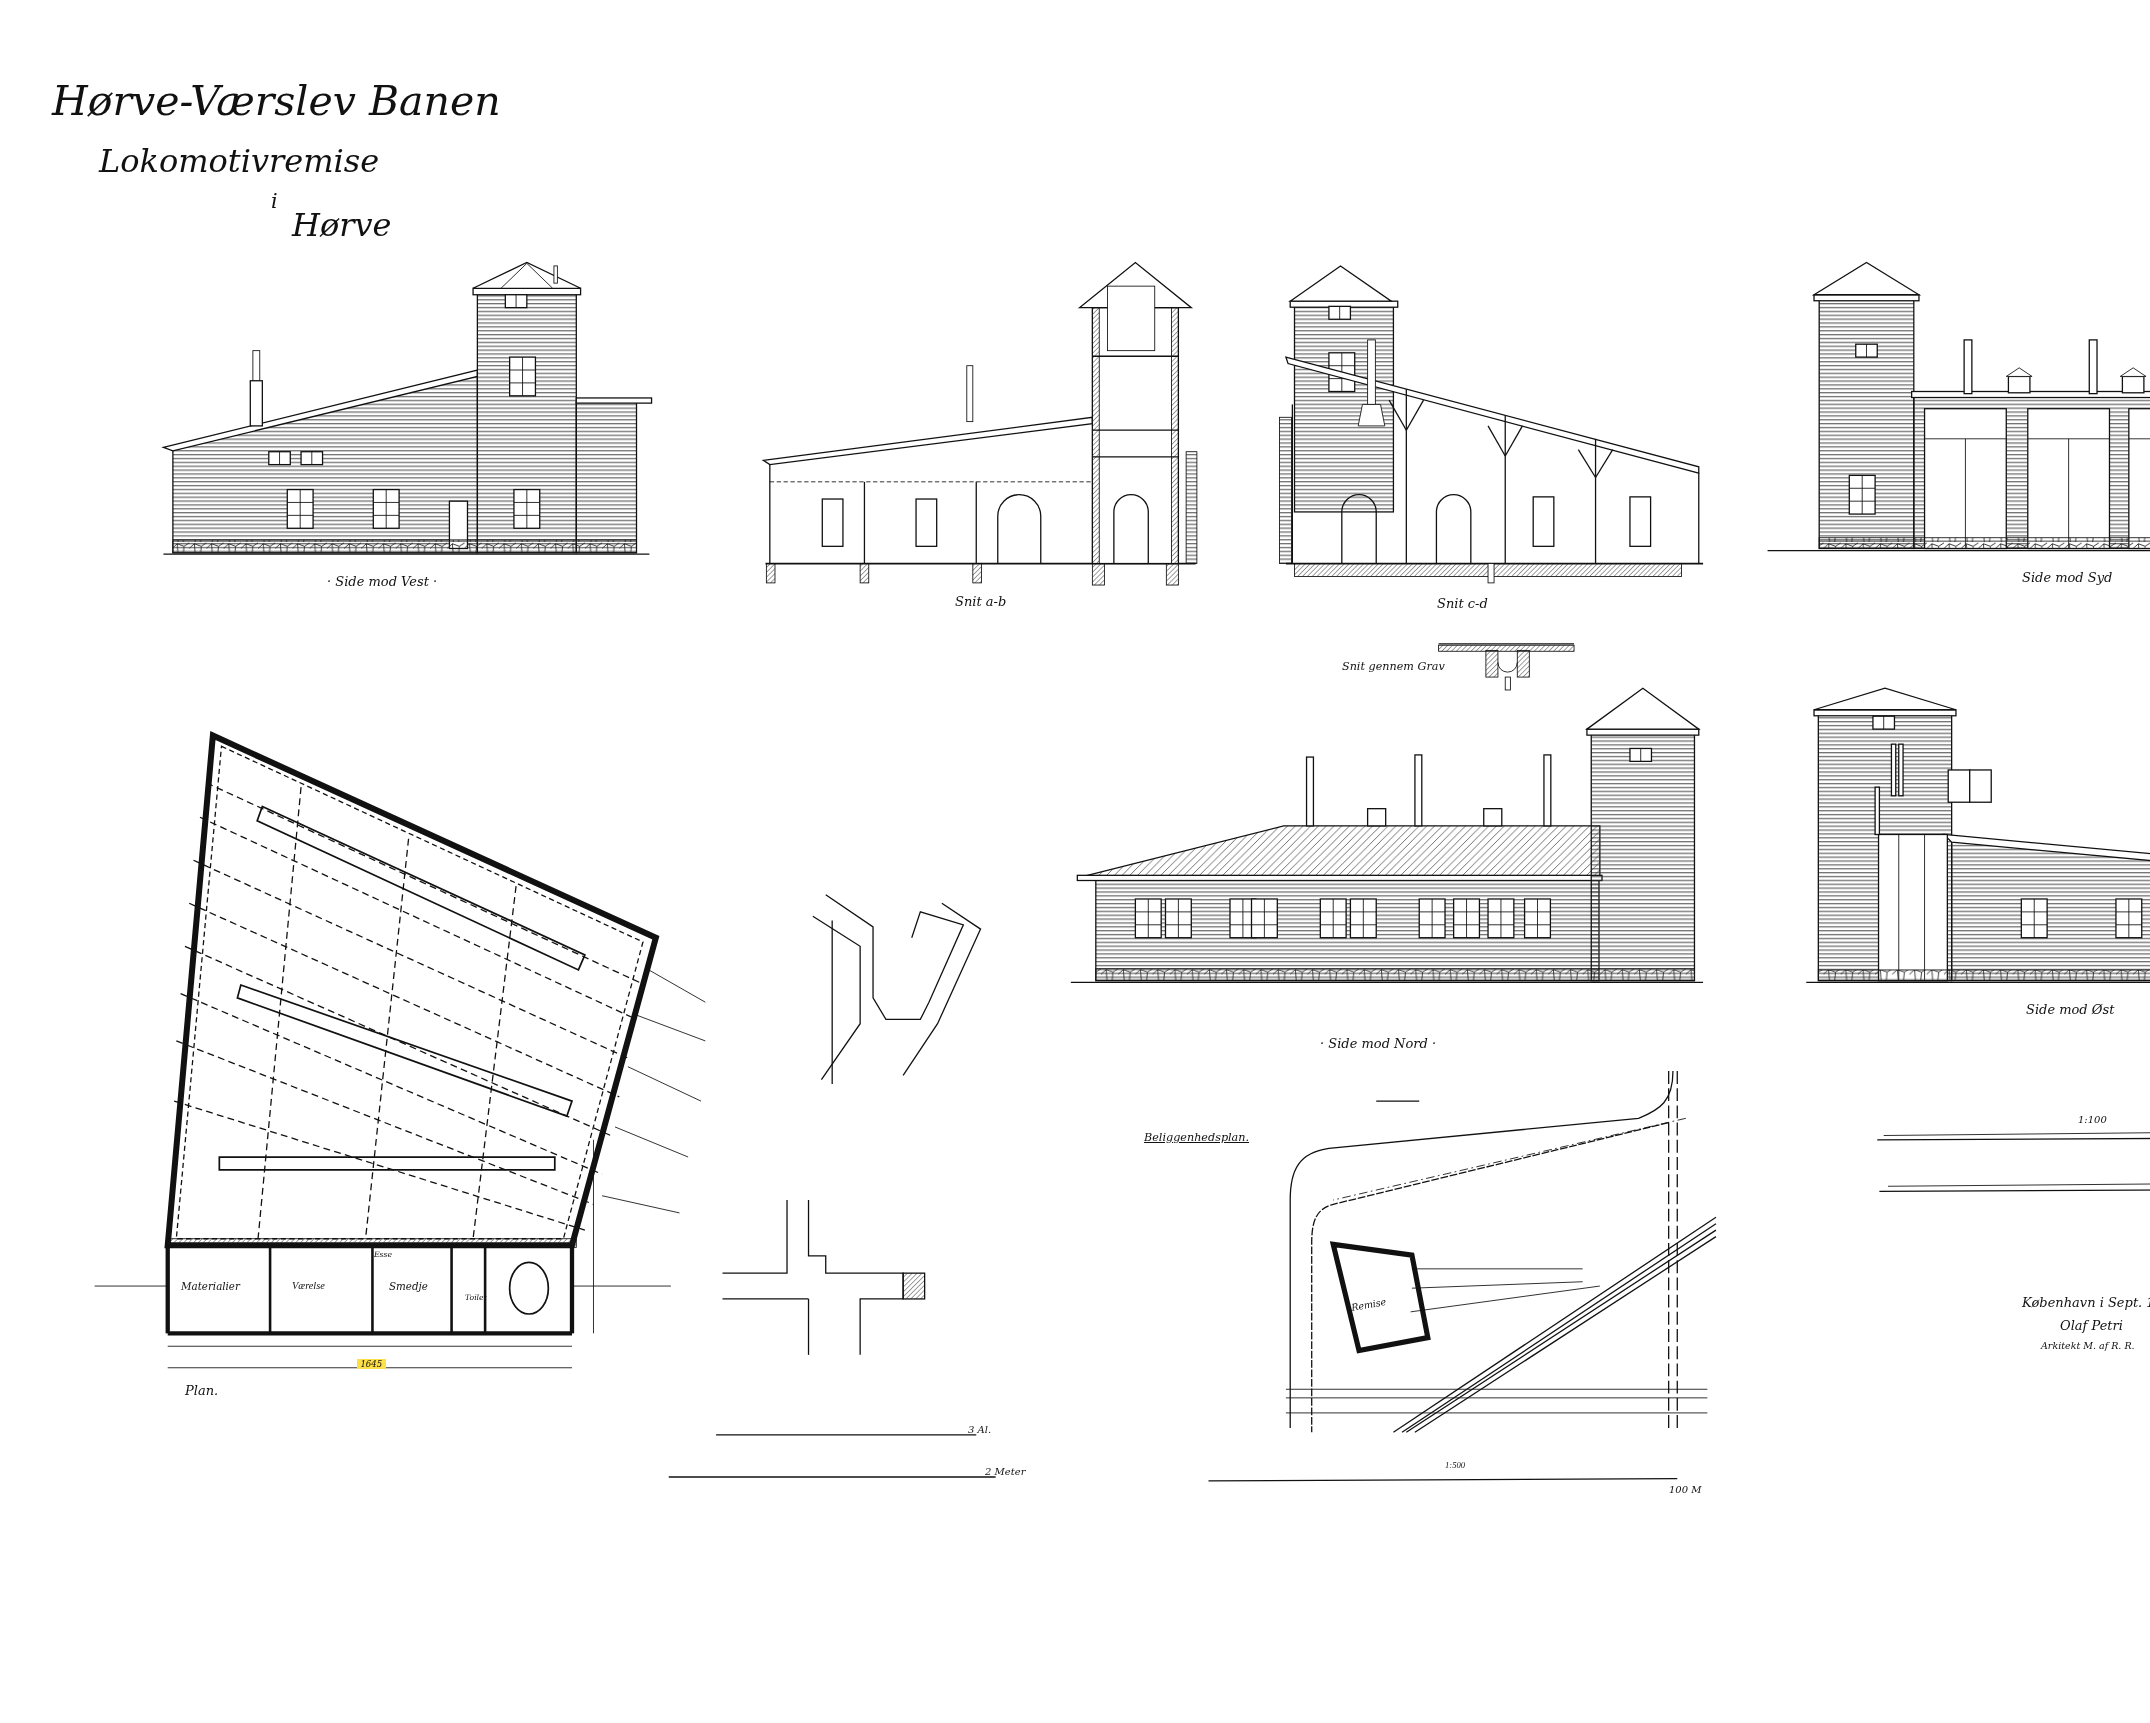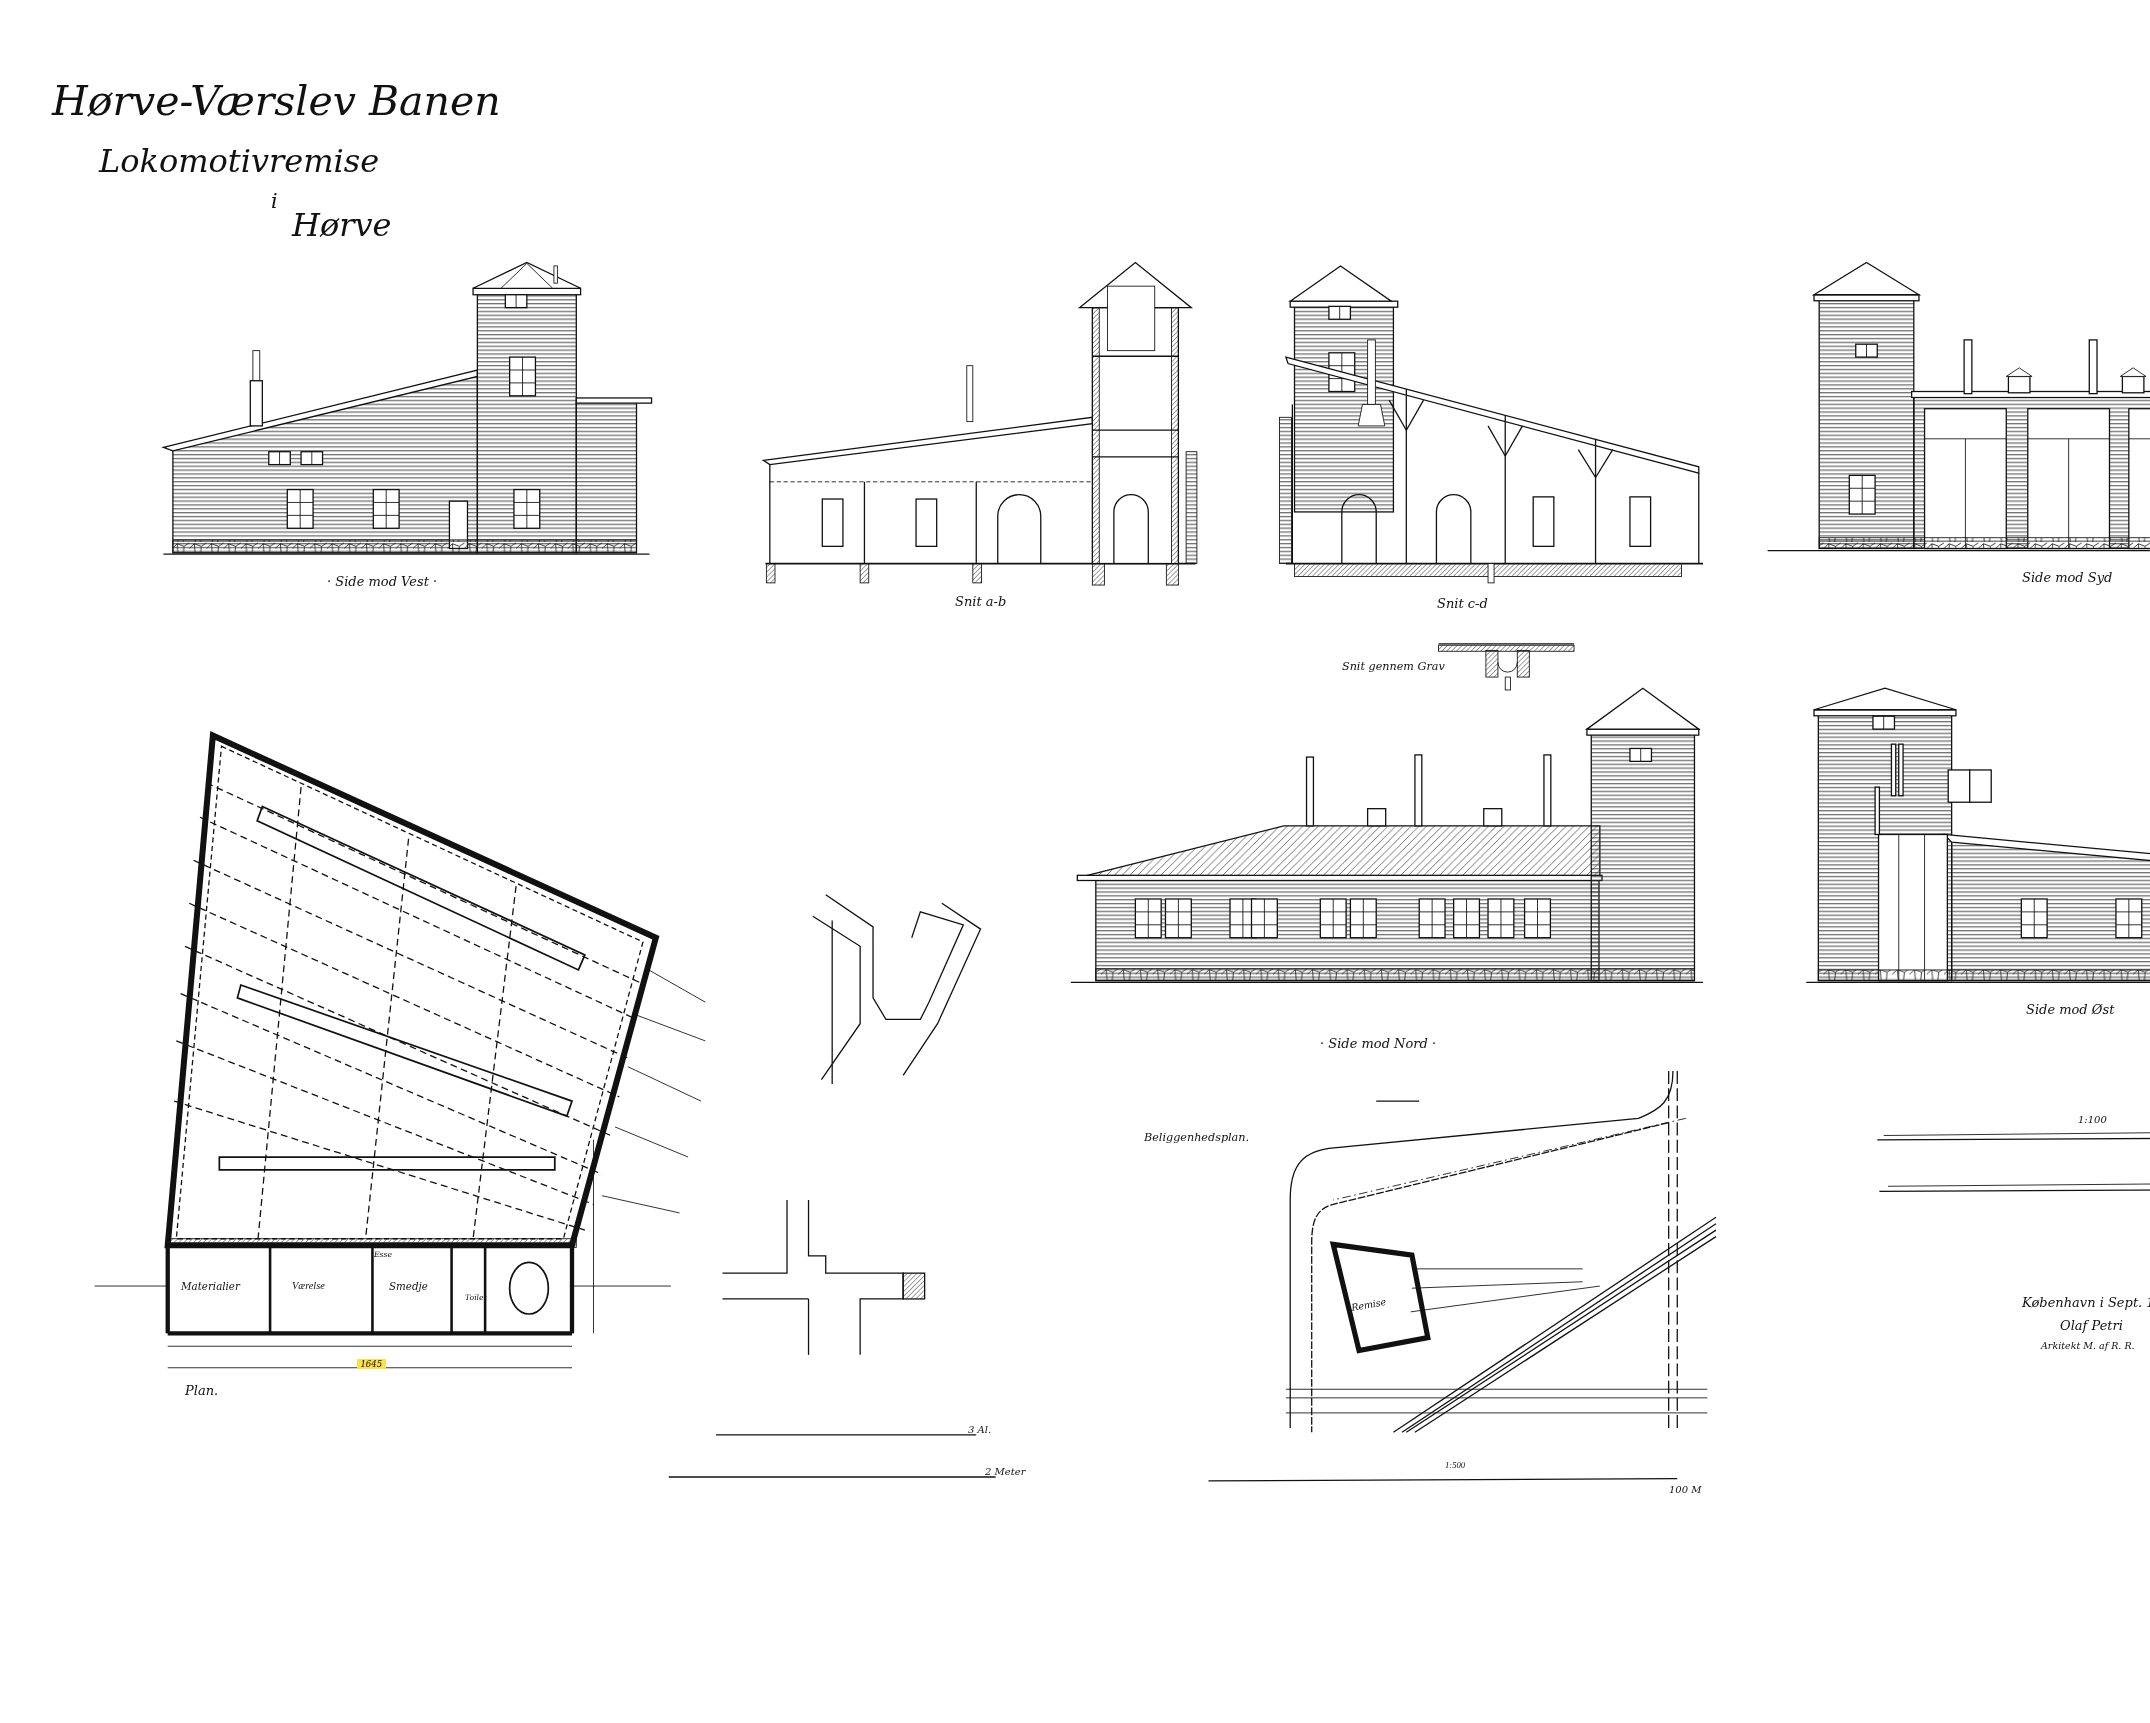--- a/index.html
+++ b/index.html
@@ -351,21 +351,21 @@
 </svg>
 
 <div class="abs script caption" style="left:327px;top:574px;">· Side mod Vest ·</div>
 <div class="abs script caption" style="left:955px;top:594px;">Snit a-b</div>
 <div class="abs script caption" style="left:1437px;top:596px;">Snit c-d</div>
 <div class="abs script caption" style="left:2022px;top:570px;">Side mod Syd</div>
 <div class="abs script small-caption" style="left:1342px;top:660px;">Snit gennem Grav</div>
 <div class="abs script caption" style="left:1320px;top:1004px;margin-top:32px;">· Side mod Nord ·</div>
 <div class="abs script caption" style="left:2026px;top:1002px;">Side mod Øst</div>
 <div class="abs script caption" style="left:185px;top:1383px;">Plan.</div>
-<div class="abs script small-caption" style="left:1144px;top:1131px;">Beliggenhedsplan.</div>
+<div class="abs script small-caption" style="left:1144px;top:1131px;text-decoration:underline;">Beliggenhedsplan.</div>
 <div class="abs script" style="left:1351px;top:1299px;font-size:9.5px;transform:rotate(-10deg);">Remise</div>
 
 <div class="abs script" style="left:181px;top:1280px;font-size:10.3px;">Materialier</div>
 <div class="abs script" style="left:292px;top:1280px;font-size:10.3px;font-family:Liberation Serif, serif;">Værelse</div>
 <div class="abs script" style="left:389px;top:1280px;font-size:10.3px;">Smedje</div>
 <div class="abs script" style="left:465px;top:1293px;font-size:7.7px;">Toilet</div>
 <div class="abs script" style="left:374px;top:1250px;font-size:7.7px;">Esse</div>
 <div class="abs script" style="left:357px;top:1359px;font-size:8.6px;background:#fde047;padding:0 3.4px;">1645</div>
 
 <div class="abs scale-lbl" style="left:2078px;top:1114px;font-size:10px;">1:100</div>

